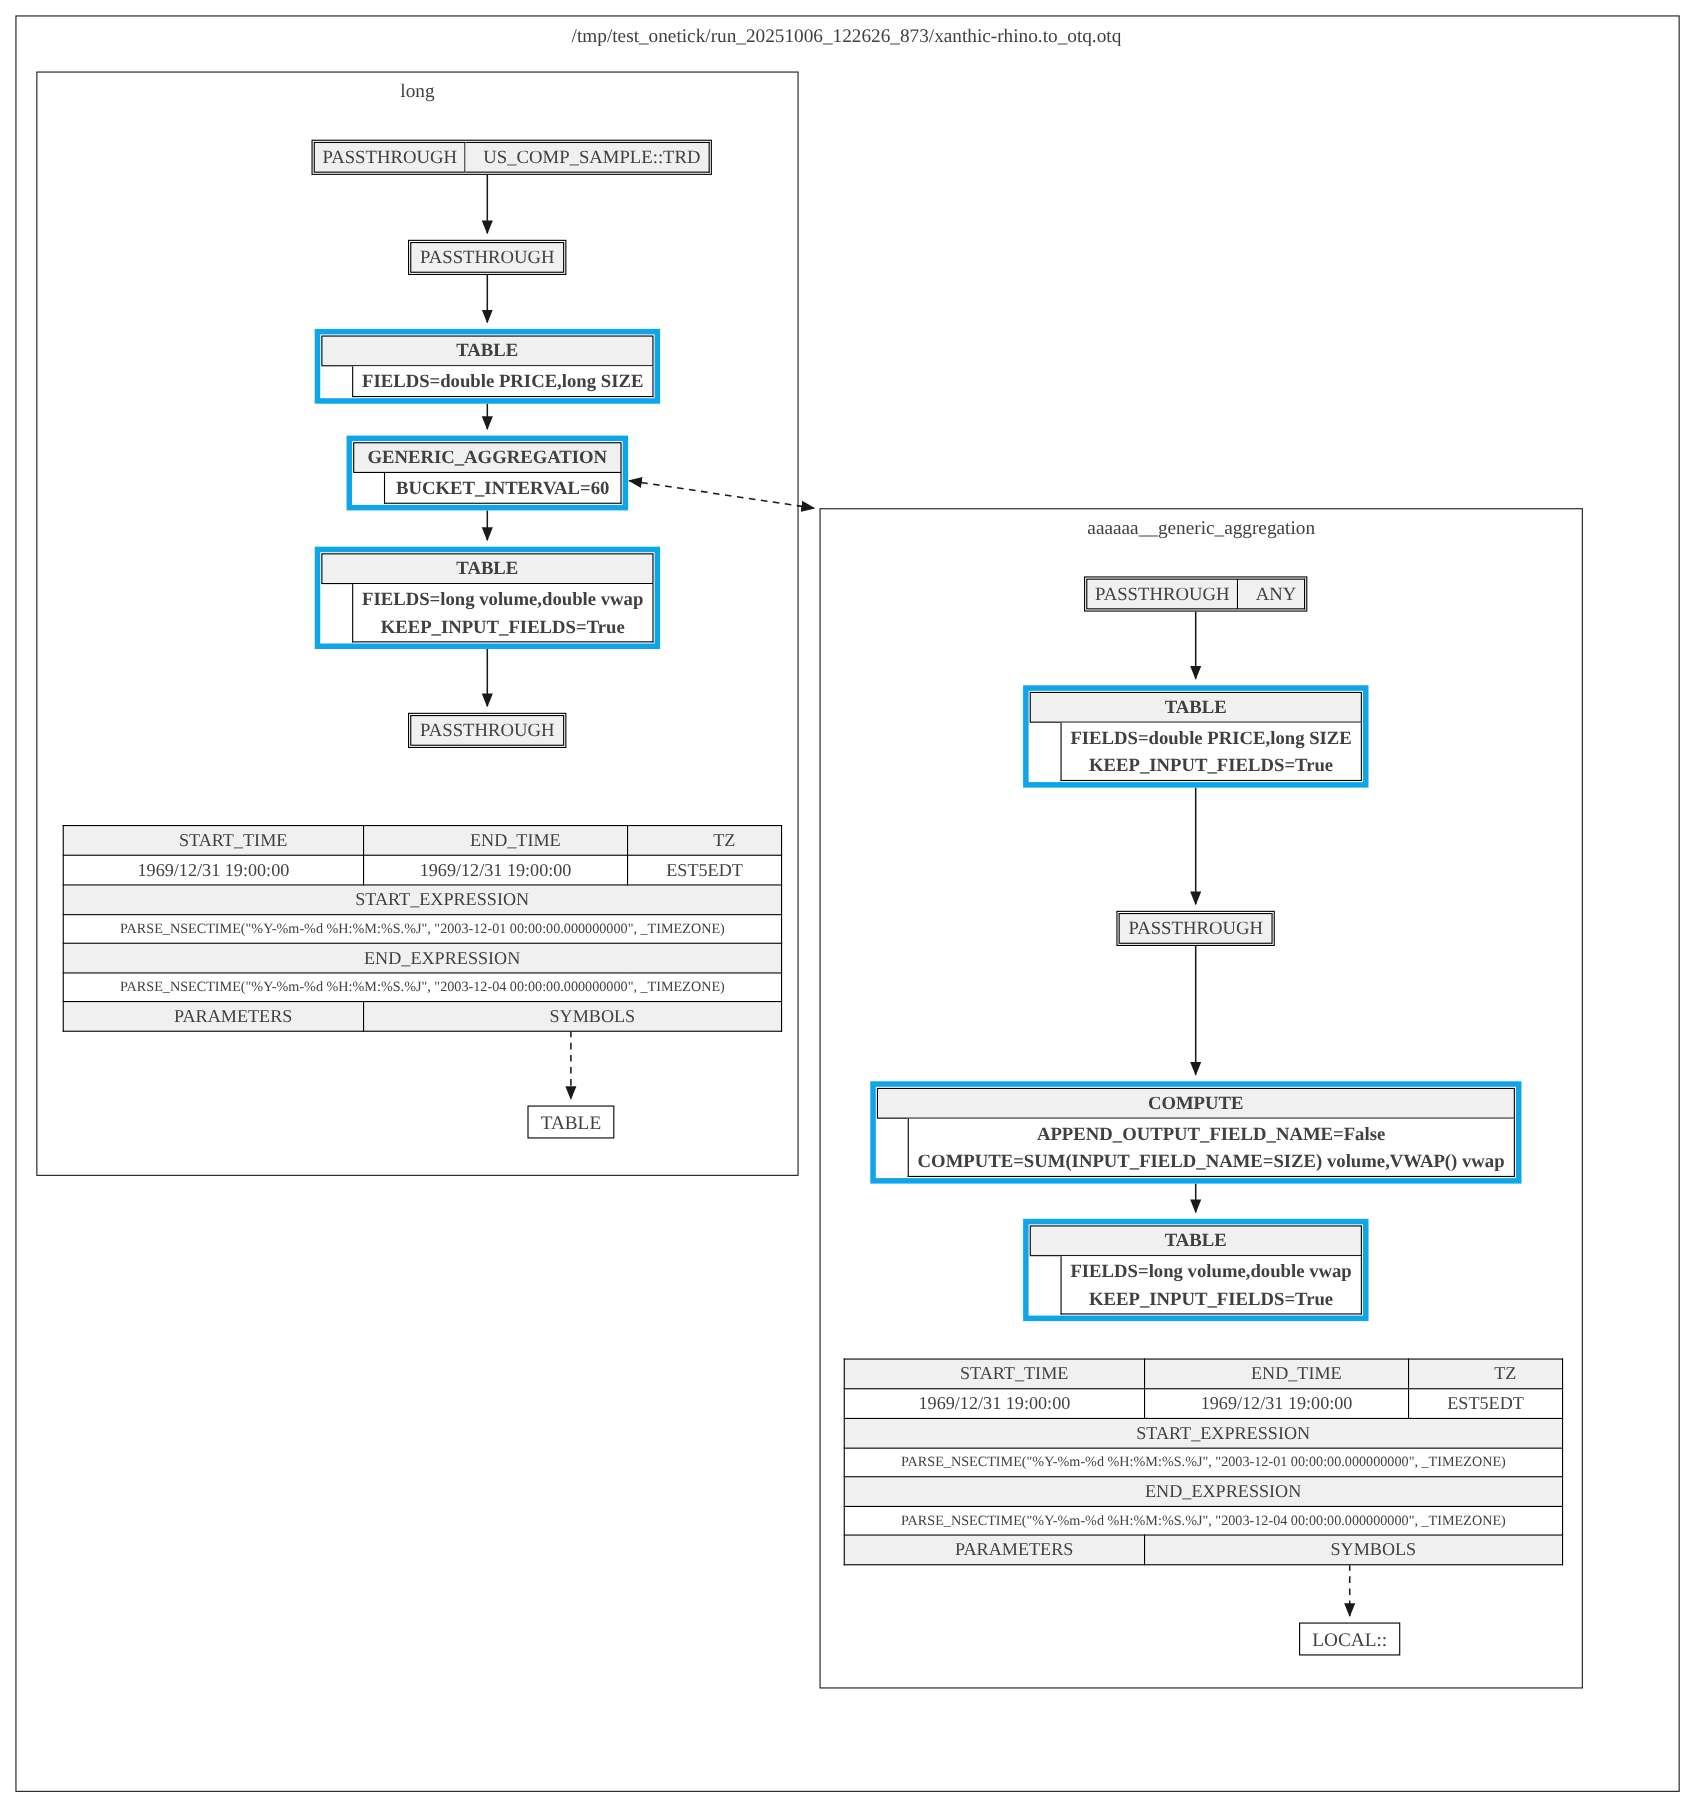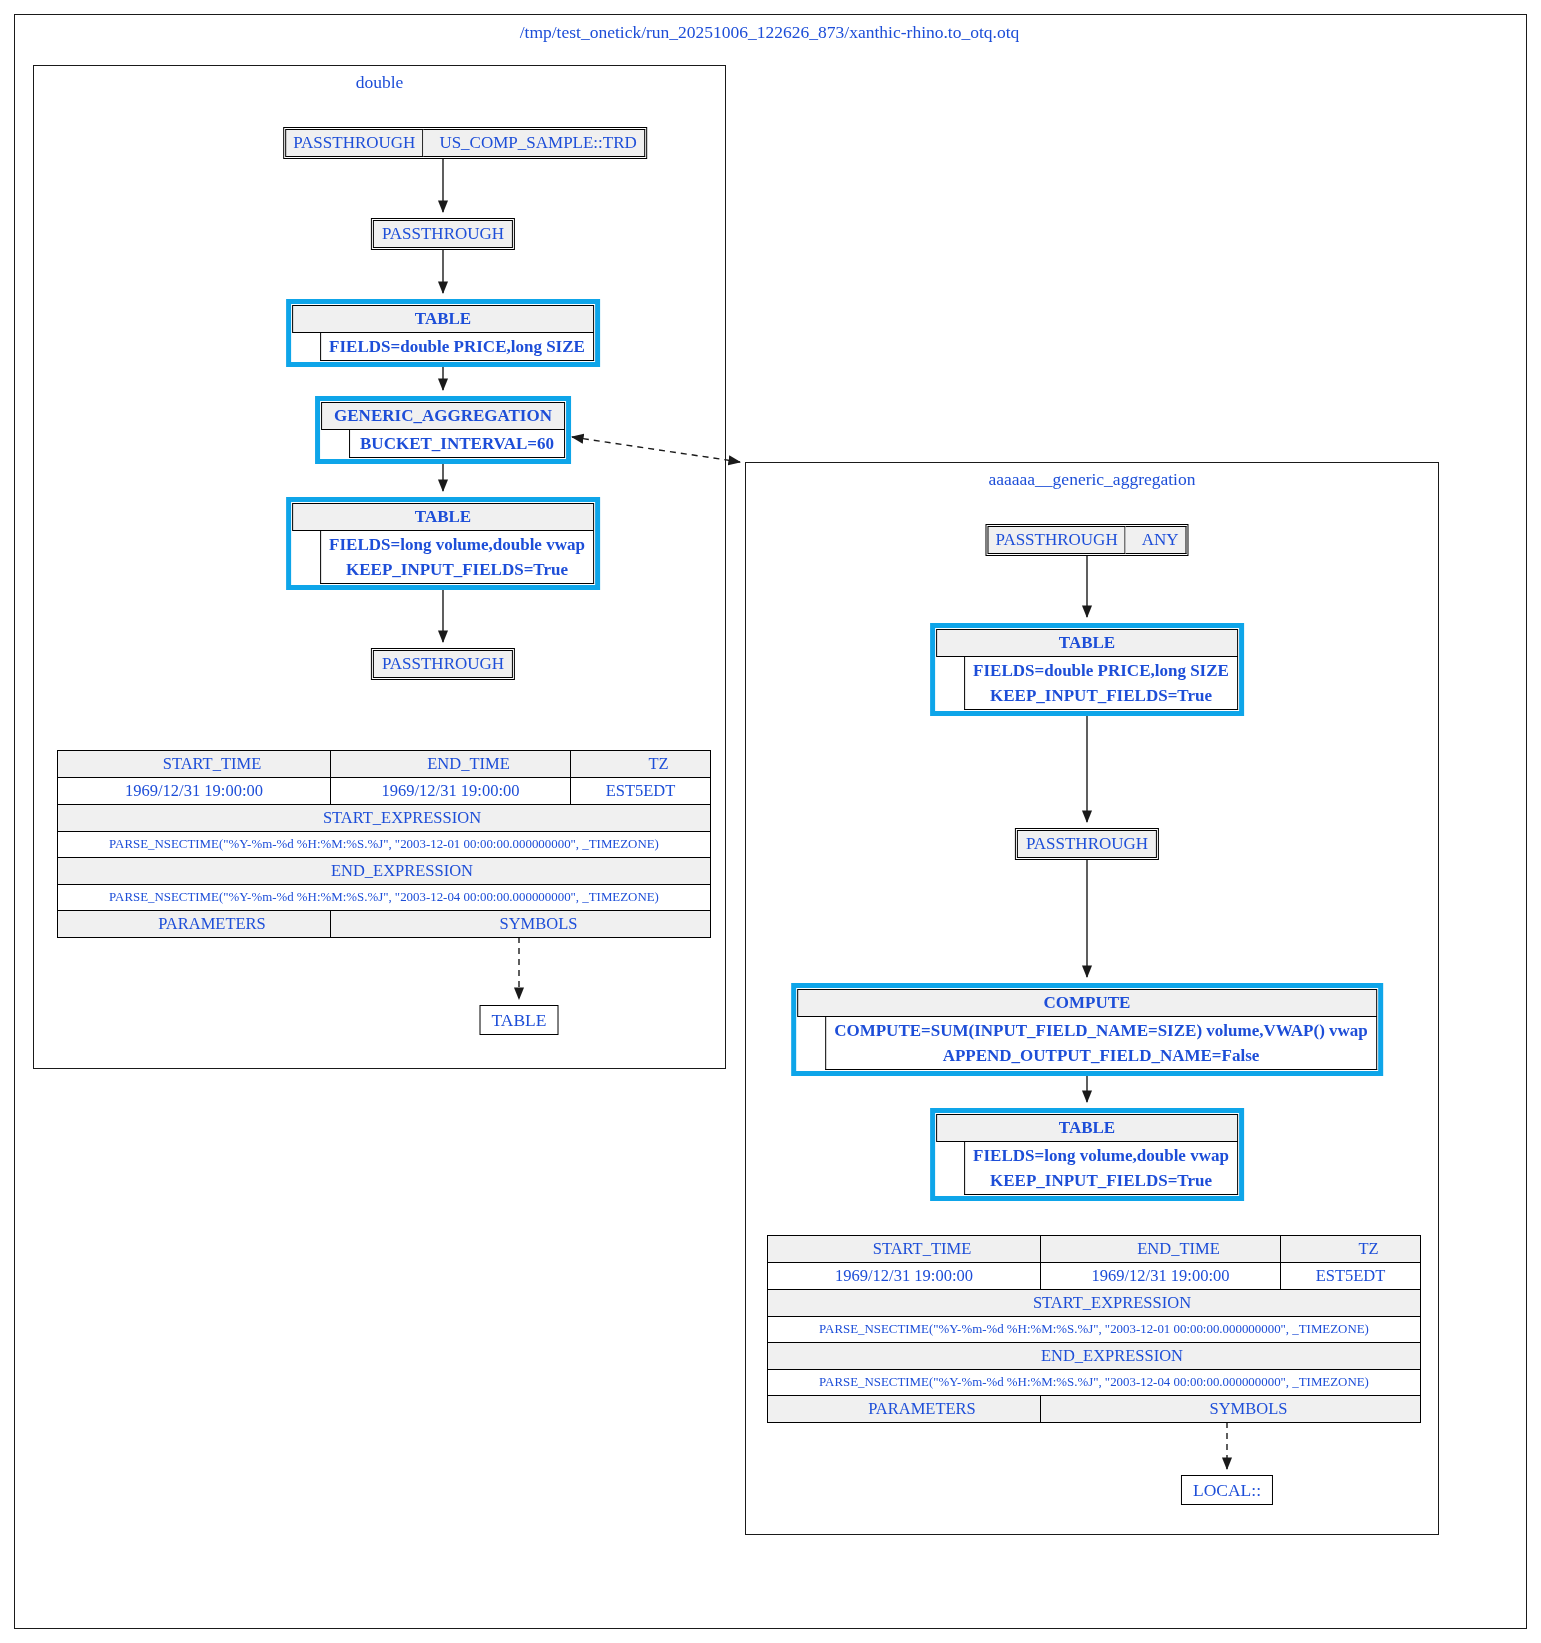--- a/index.html
+++ b/index.html
@@ -1,18 +1,18 @@
 <!DOCTYPE html>
 <html><head>
 <meta charset="utf-8">
 <style>
   html,body{margin:0;padding:0;background:#ffffff;}
   #canvas{
     position:relative; width:1541px; height:1643px; background:#ffffff;
-    font-family:"Liberation Serif","DejaVu Serif",serif; color:#1d4ed8;
+    font-family:"Liberation Serif","DejaVu Serif",serif; color:#404040;
   }
   .frame{position:absolute; left:14px; top:14px; width:1511px; height:1613px; border:1px solid #1a1a1a;}
   .gtitle{position:absolute; left:14px; top:22px; width:1511px; text-align:center; font-size:17.5px;}
   .cluster{position:absolute; border:1px solid #1a1a1a; background:transparent;}
   .cluster .clabel{position:absolute; top:6px; left:0; width:100%; text-align:center; font-size:17.5px;}
   #cluster-query{left:33px; top:65px; width:691px; height:1002px;}
   #cluster-agg{left:745px; top:462px; width:692px; height:1071px;}
 
   .node{position:absolute; transform:translateX(-50%); white-space:nowrap; font-size:17px; line-height:22px;justify-content:center;}
   .record{display:flex; border:1px solid #000; padding:1px; background:#fff;}
@@ -38,21 +38,21 @@
 </style>
 </head>
 <body>
 
 <div id="canvas">
 
   <div class="frame"></div>
   <div class="gtitle">/tmp/test_onetick/run_20251006_122626_873/xanthic-rhino.to_otq.otq</div>
 
   <div class="cluster" id="cluster-query">
-    <span class="clabel">double</span>
+    <span class="clabel">long</span>
   </div>
   <div class="cluster" id="cluster-agg">
     <span class="clabel">aaaaaa__generic_aggregation</span>
   </div>
 
   <svg class="edges" width="1541" height="1643">
     <defs>
       <marker id="arr" viewBox="0 0 10 8" refX="9.2" refY="4" markerWidth="9" markerHeight="8" orient="auto-start-reverse">
         <path d="M0,0 L10,4 L0,8 z" fill="#1a1a1a"></path>
       </marker>
@@ -157,22 +157,22 @@
     </div>
   </div>
 
   <div class="node single" style="left:1087px; top:828px;">
     <span class="in">PASSTHROUGH</span>
   </div>
 
   <div class="node tbl" style="left:1087px; top:983px;">
     <div class="hdr">COMPUTE</div>
     <div class="body">
+      <div class="brow">APPEND_OUTPUT_FIELD_NAME=False</div>
       <div class="brow">COMPUTE=SUM(INPUT_FIELD_NAME=SIZE) volume,VWAP() vwap</div>
-      <div class="brow">APPEND_OUTPUT_FIELD_NAME=False</div>
     </div>
   </div>
 
   <div class="node tbl" style="left:1087px; top:1108px;">
     <div class="hdr">TABLE</div>
     <div class="body">
       <div class="brow">FIELDS=long volume,double vwap</div>
       <div class="brow">KEEP_INPUT_FIELDS=True</div>
     </div>
   </div>

